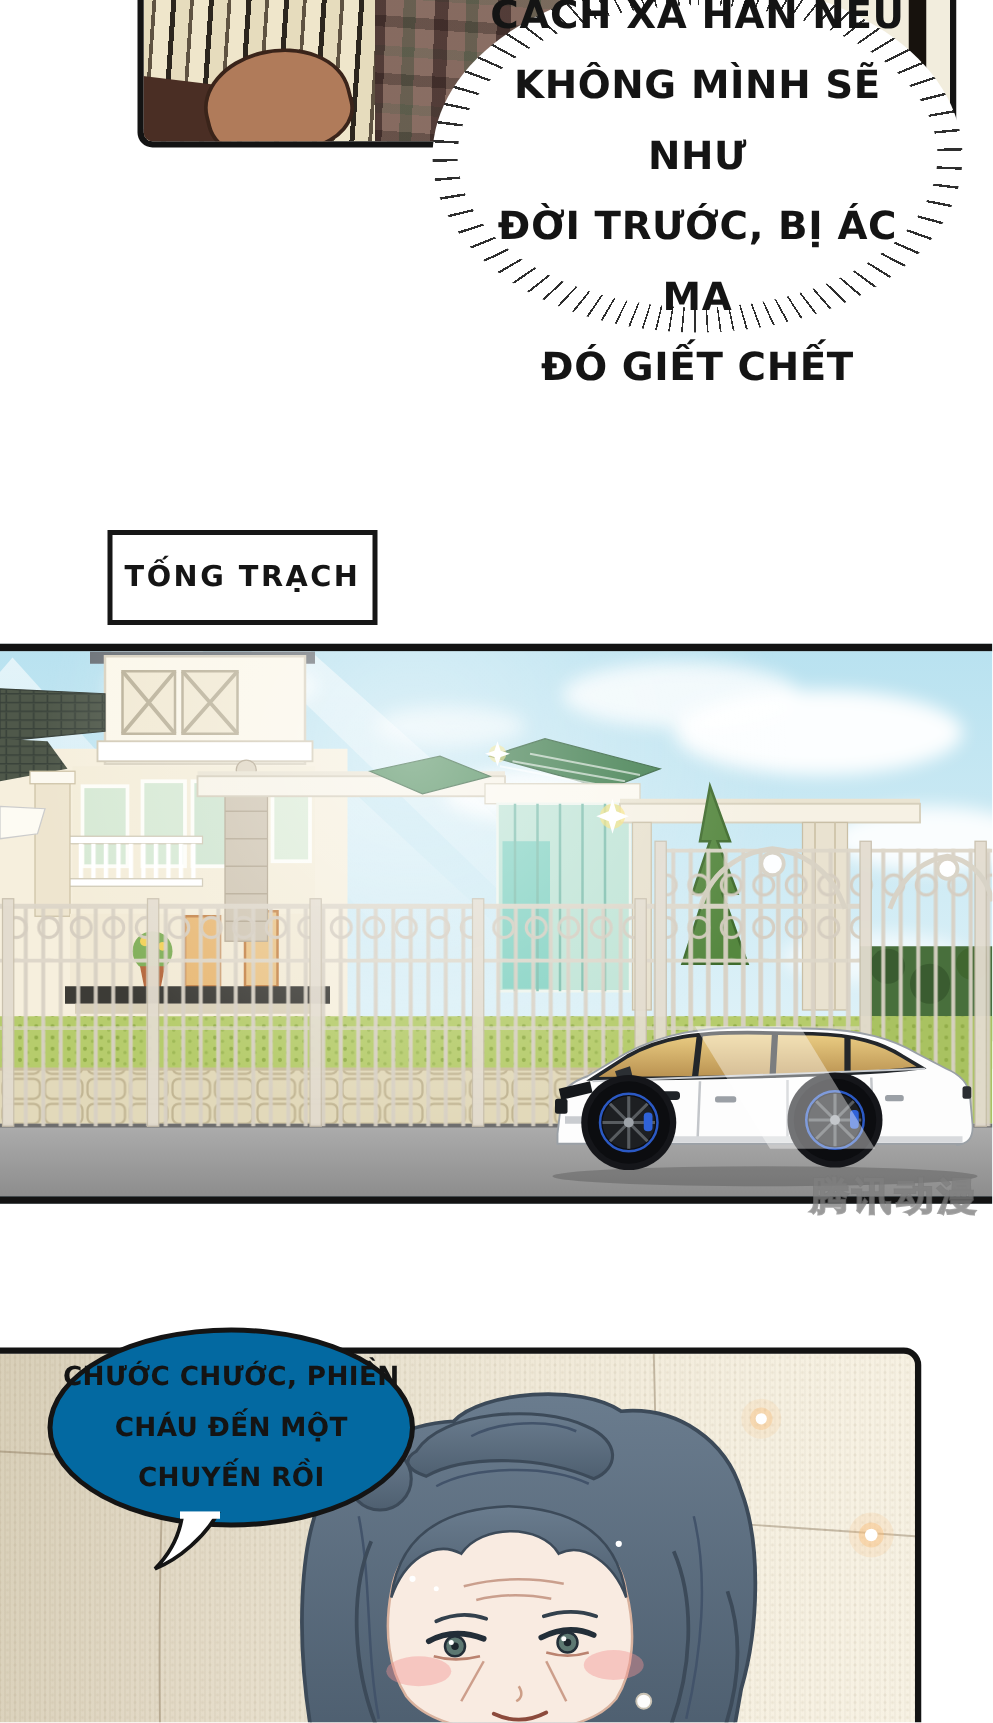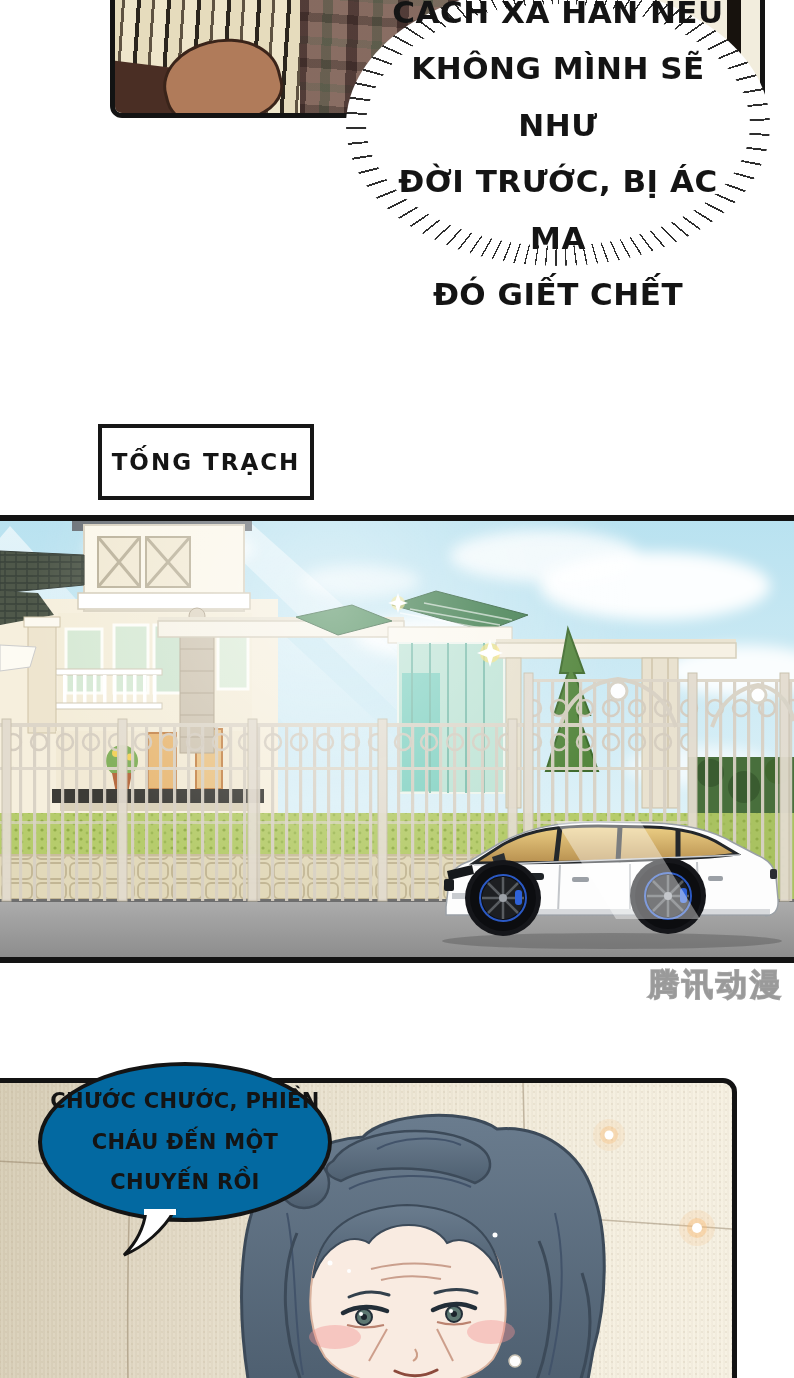--- a/index.html
+++ b/index.html
@@ -26,32 +26,32 @@
 
   
   #burst-ring{left:346px;top:-16px;width:424px;height:282px;border-radius:50%;
     background:repeating-conic-gradient(#2e2e2e 0deg 0.55deg,#ffffff 0.55deg 4.2deg);z-index:3;}
   #burst-core{left:366px;top:4px;width:384px;height:242px;border-radius:50%;background:#fff;z-index:4;
     display:flex;align-items:center;justify-content:center;text-align:center;}
   .burst-text{font-size:31px;font-weight:bold;line-height:1.82;letter-spacing:.5px;
     white-space:pre-line;color:#141414;}
 
   
-  #location-box{left:98px;top:424px;width:208px;height:68px;background:#fff;border:4px solid #161616;
+  #location-box{left:86px;top:424px;width:208px;height:68px;background:#fff;border:4px solid #161616;
     display:flex;align-items:center;justify-content:center;z-index:2;}
   .location-text{font-size:23px;font-weight:bold;letter-spacing:2px;color:#151515;}
 
   
   #panel-mansion{left:0;top:515px;width:794px;height:448px;background:#cdeaf4;overflow:hidden;
     border-top:6px solid #131313;border-bottom:6px solid #131313;box-sizing:border-box;}
   #panel-mansion svg{display:block;}
 
   
   #watermark{left:648px;top:936px;z-index:6;font-size:31px;font-weight:800;letter-spacing:3px;
-    color:rgba(160,160,160,.38);margin-top:28px;-webkit-text-stroke:1.5px rgba(120,120,120,.65);}
+    color:rgba(160,160,160,.38);-webkit-text-stroke:1.5px rgba(120,120,120,.65);}
 
   
   #panel-room{left:-8px;top:1078px;width:745px;height:312px;border:5px solid #131313;
     border-radius:0 14px 0 0;overflow:hidden;box-sizing:border-box;
     background:
       radial-gradient(rgba(180,165,135,.16) 1px,rgba(0,0,0,0) 1.4px) 0 0/6px 6px,
       repeating-linear-gradient(90deg,rgba(255,255,255,.06) 0 2px,rgba(0,0,0,.02) 2px 4px),
       linear-gradient(100deg,#d6ccb4 0%,#e3dac6 28%,#efe8d6 55%,#f5efdf 80%,#f7f1e2 100%);}
   #panel-room svg{position:absolute;left:0;top:0;}
 

